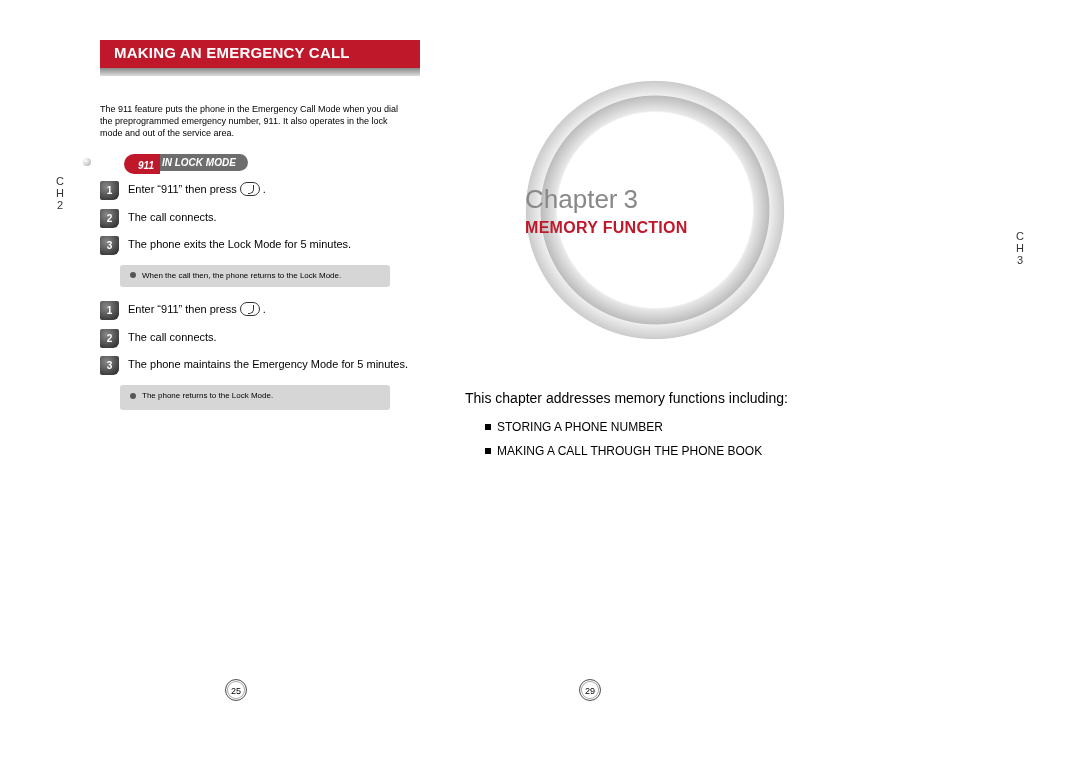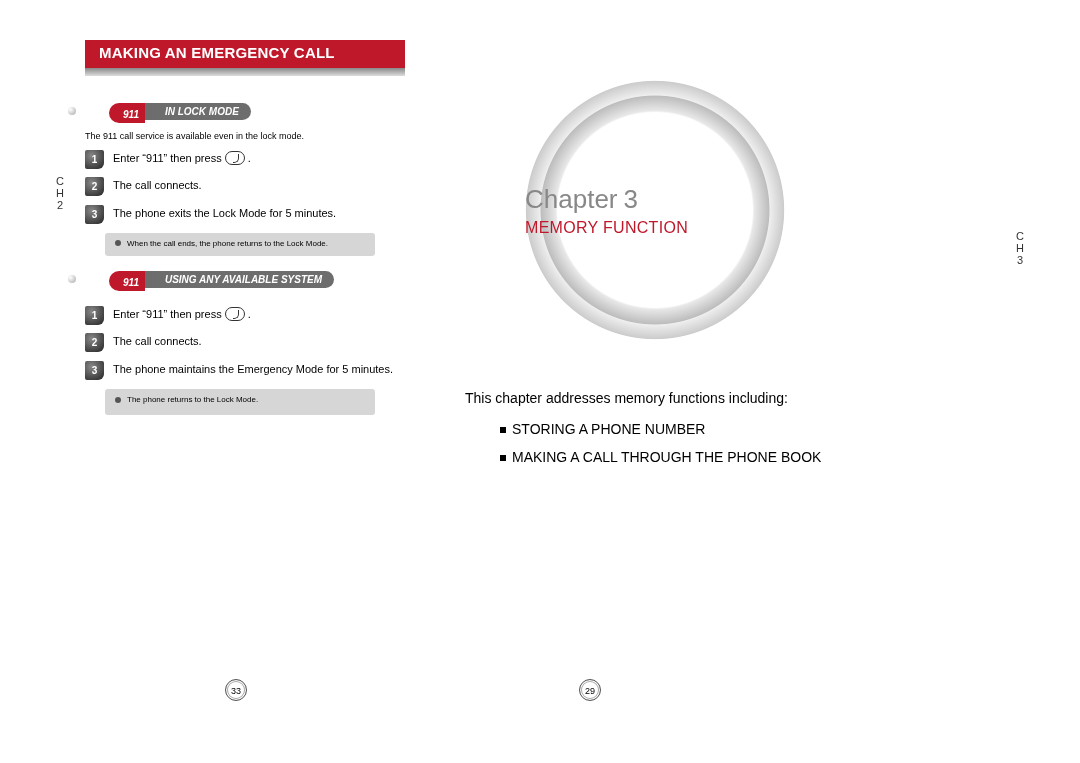--- a/index.html
+++ b/index.html
@@ -12,21 +12,21 @@
     position: relative;
     overflow: hidden;
   }
   .page {
     position: absolute;
     top: 0;
     width: 540px;
     height: 763px;
     padding: 40px 45px 30px 45px;
   }
-  .page-left { left: 0; }
+  .page-left { left: 15px; }
 
   
   .title-bar {
     position: relative;
     height: 48px;
     margin-left: 40px;
     margin-bottom: 15px;
   }
   .title-bar-bg {
     position: absolute;
@@ -76,21 +76,21 @@
     vertical-align: top;
     margin-left: 44px;
   }
   .pill-right {
     display: inline-block;
     background: #6d6d6d;
     color: #fff;
     font-size: 10px;
     font-weight: bold;
     font-style: italic;
-    padding: 3px 12px 3px 20px;
+    padding: 3px 12px 3px 2px;
     border-radius: 0 10px 10px 0;
     vertical-align: top;
   }
   .section-pill::before {
     content: '';
     position: absolute;
     left: 3px; top: 4px;
     width: 8px; height: 8px;
     background: radial-gradient(circle at 30% 30%, #fff, #aaa);
     border-radius: 50%;
@@ -228,32 +228,32 @@
     background: radial-gradient(circle, #fff 53%, #e8e8e8 54%, #bdbdbd 62%,
       #eee 62.5%, #ccc 70%, #fff 70.5%, #fff 74%, #d8d8d8 74.5%, #aaa 84%,
       #fff 84.5%);
     display: flex;
     flex-direction: column;
     align-items: flex-start;
     justify-content: center;
   }
   .chapter-label { font-size: 26px; color: #888; font-weight: normal; }
   .chapter-num { font-size: 26px; color: #888; margin-left: 6px; }
-  .chapter-title { font-size: 16px; font-weight: normal; color: #c0182b; margin-top: 4px; letter-spacing: 0.3px; }
+  .chapter-title { font-size: 16px; font-weight: bold; color: #c0182b; margin-top: 4px; letter-spacing: 0.3px; }
 
   .chapter-intro {
     position: absolute;
     left: 465px; top: 390px;
     font-size: 14px;
     width: 400px;
   }
   .toc {
     position: absolute;
-    left: 500px; top: 415px;
-    font-size: 14px;
+    left: 485px; top: 415px;
+    font-size: 12px;
     line-height: 2.0;
   }
   .toc .sq {
     display: inline-block;
     width: 6px; height: 6px;
     background: #000;
     margin-right: 6px;
     vertical-align: 1px;
   }
 </style>
@@ -261,52 +261,49 @@
 <body>
 
 <div class="page page-left">
 
   <div class="title-bar">
     <div class="title-bar-bg"></div>
     <div class="title-bar-shadow"></div>
     <div class="title-bar-text">MAKING AN EMERGENCY CALL</div>
   </div>
 
+  <div class="intro">The 911 feature puts the phone in the Emergency Call Mode when you dial the preprogrammed emergency number, 911. It also operates in the lock mode and out of the service area.</div>
 
   
   <div class="section-pill">
     <span class="pill-left">911</span><span class="pill-right">IN LOCK MODE</span>
   </div>
-  <div class="sub-intro">The 911 call service is available even in the lock mode.</div>
 
   <div class="step-list">
     <div class="step">
       <span class="step-num">1</span>
       <span>Enter “911” then press</span>
       <span class="btn-icon"></span> .
     </div>
     <div class="step">
       <span class="step-num">2</span>
       <span>The call connects.</span>
     </div>
     <div class="step">
       <span class="step-num">3</span>
       <span>The phone exits the Lock Mode for 5 minutes.</span>
     </div>
   </div>
 
   <div class="gray-note">
     <span class="bullet" style="top:7px"></span>
-    <span>When the call ends, the phone returns to the Lock Mode.</span>
+    <span>When the call then, the phone returns to the Lock Mode.</span>
   </div>
 
   
-  <div class="section-pill">
-    <span class="pill-left">911</span><span class="pill-right">USING ANY AVAILABLE SYSTEM</span>
-  </div>
 
   <div class="step-list" style="margin-top:8px">
     <div class="step">
       <span class="step-num">1</span>
       <span>Enter “911” then press</span>
       <span class="btn-icon"></span> .
     </div>
     <div class="step">
       <span class="step-num">2</span>
       <span>The call connects.</span>
@@ -346,14 +343,14 @@
   <div><span class="sq"></span><span>STORING A PHONE NUMBER</span></div>
   <div><span class="sq"></span><span>MAKING A CALL THROUGH THE PHONE BOOK</span></div>
 </div>
 
 <div class="ch-marker ch-marker-right">
   <div>C</div>
   <div>H</div>
   <div>3</div>
 </div>
 
-<div class="page-num pn-left">33</div>
+<div class="page-num pn-left">25</div>
 <div class="page-num pn-right">29</div>
 
 </body></html>

